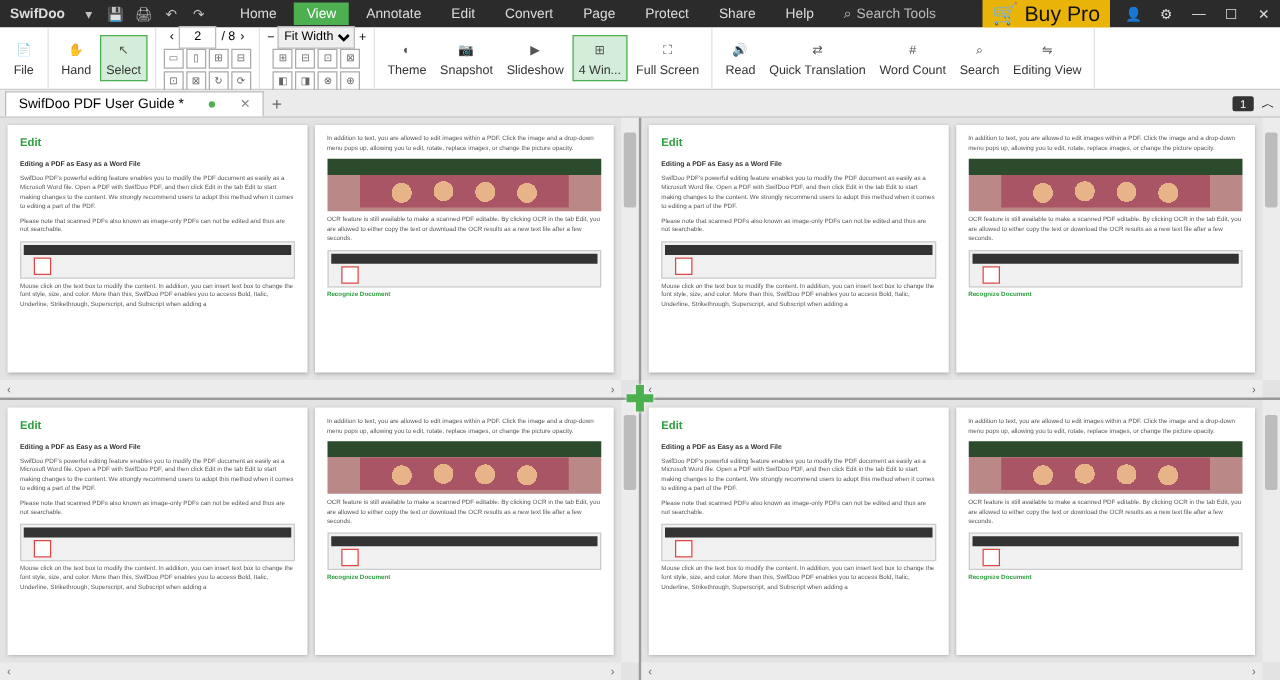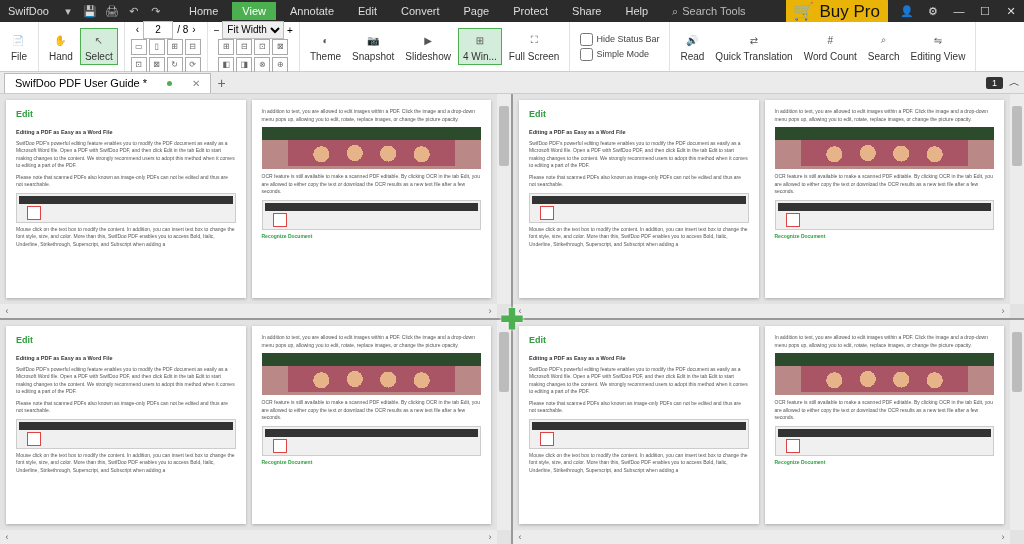--- a/index.html
+++ b/index.html
@@ -1,20 +1,20 @@
 <!DOCTYPE html>
 <html><head>
 <meta charset="utf-8">
 <style>
 * { margin: 0; padding: 0; box-sizing: border-box; font-family: "Segoe UI", Arial, sans-serif; }
 body { width: 1024px; height: 544px; overflow: hidden; background: #fff; display: flex; flex-direction: column; }
 
 
 .titlebar { height: 22px; background: #2b2b2b; color: #ddd; display: flex; align-items: center; font-size: 11px; }
-.titlebar .logo { padding: 0 8px; font-weight: 400; }
+.titlebar .logo { padding: 0 8px; font-weight: 700; }
 .titlebar .ti { width: 22px; text-align: center; opacity: .85; }
 .titlebar .menu { display: flex; gap: 4px; margin-left: 12px; }
 .titlebar .menu span { padding: 3px 10px; }
 .titlebar .menu .active { background: #4caf50; color: #fff; }
 .titlebar .search { margin-left: 14px; display: flex; align-items: center; gap: 4px; opacity: .8; font-size: 11px; }
 .titlebar .spacer { flex: 1; }
 .titlebar .buypro { background: #eab308; color: #111; padding: 2px 8px; border-radius: 2px; font-size: 17px; margin-right: 6px; }
 .titlebar .wc { width: 26px; text-align: center; }
 
 
@@ -164,32 +164,20 @@
       </div>
     <div class="rbtn sel">
         <span class="ic">⊞</span>
         <span class="lbl">4 Win...</span>
       </div>
     <div class="rbtn">
         <span class="ic">⛶</span>
         <span class="lbl">Full Screen</span>
       </div>
   </div>
-  <div class="rgrp">
-    <div class="viewopts">
-      <label>
-          <input type="checkbox" style="">
-          <span>Hide Status Bar</span>
-        </label>
-      <label>
-          <input type="checkbox" style="">
-          <span>Simple Mode</span>
-        </label>
-    </div>
-  </div>
   <div class="rgrp row">
     <div class="rbtn">
         <span class="ic">🔊</span>
         <span class="lbl">Read</span>
       </div>
     <div class="rbtn">
         <span class="ic">⇄</span>
         <span class="lbl">Quick Translation</span>
       </div>
     <div class="rbtn">

